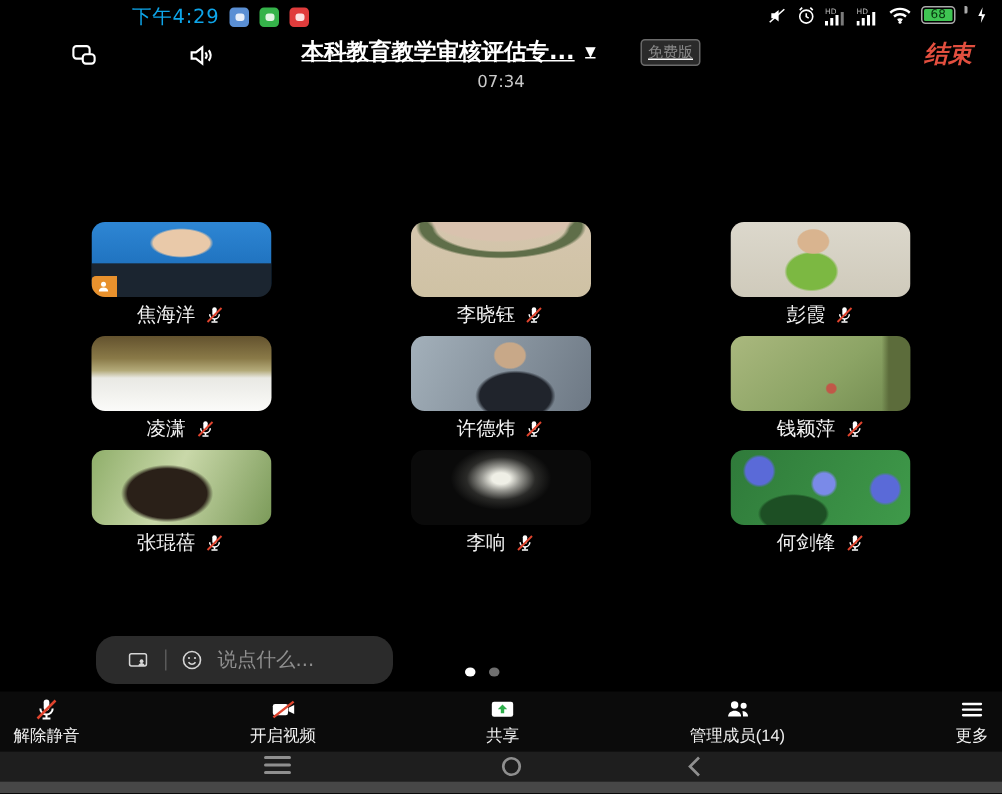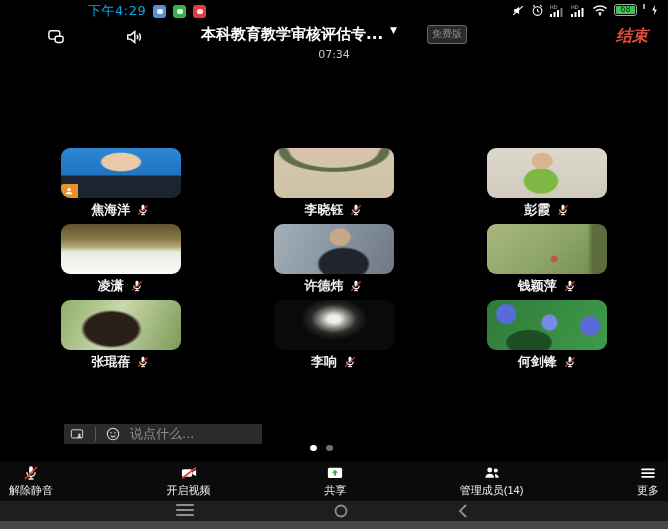--- a/index.html
+++ b/index.html
@@ -15,33 +15,33 @@
   .status-right{margin-left:auto;display:flex;align-items:flex-start;gap:6px;}
   .battery{width:23px;height:12px;border:1px solid #aaa;border-radius:3px;position:relative;box-sizing:border-box;}
   .battery-fill{position:absolute;inset:1px;background:#3fc453;border-radius:1px;display:flex;align-items:center;justify-content:center;
                 font-size:8px;color:#08340f;line-height:1;}
   .battery-cap{width:2px;height:5px;background:#aaa;border-radius:0 1px 1px 0;}
 
   
   .header{position:absolute;top:22px;left:0;right:0;height:38px;}
   .hdr-btn{position:absolute;top:5px;background:none;border:none;padding:0;cursor:pointer;}
   .pip-btn{left:44px;} .spk-btn{left:122px;}
-  .title-group{position:absolute;left:50%;top:3px;transform:translateX(-50%);display:flex;gap:7px;white-space:nowrap;}
+  .title-group{position:absolute;left:50%;top:3px;transform:translateX(-50%);display:flex;align-items:center;gap:7px;white-space:nowrap;text-decoration:underline;}
   .meeting-title{font-size:15px;font-weight:600;color:#fff;}
   .caret{font-size:9px;color:#fff;}
   .plan-badge{font-size:10px;color:#8a8a8a;border:1px solid #6a6a6a;border-radius:3px;padding:1px 4px;background:#2a2a2a;margin-left:23px;}
   .end-btn{position:absolute;right:14px;top:3px;font-size:16px;font-weight:600;color:#e34f3f;background:none;border:none;cursor:pointer;font-style:italic;}
   .timer{position:absolute;left:50%;top:26px;transform:translateX(-50%);font-size:11px;color:#c9c9c9;}
 
   
   .grid{position:absolute;top:148px;left:14px;right:14px;display:grid;grid-template-columns:repeat(3,1fr);row-gap:4px;}
   .cell{display:flex;flex-direction:column;align-items:center;}
   .tile{width:120px;height:50px;border-radius:9px;position:relative;overflow:hidden;}
   .name-row{height:20px;display:flex;align-items:center;gap:6px;margin-top:2px;}
-  .p-name{font-size:13px;color:#f2f2f2;font-weight:bold;}
+  .p-name{font-size:13px;color:#f2f2f2;}
   .host-badge{position:absolute;left:0;bottom:0;width:17px;height:14px;background:#e8912d;border-radius:3px 0 0 0;
               display:flex;align-items:center;justify-content:center;}
 
   
   .v0{background:radial-gradient(ellipse 34% 38% at 50% 28%,#e9c9a9 0 46%,rgba(0,0,0,0) 52%),
                linear-gradient(to bottom,rgba(0,0,0,0) 54%,#1b2530 56%),
                linear-gradient(#2e86d4,#1565b0);}
   .v1{background:radial-gradient(ellipse 70% 55% at 50% -6%,#d9c2ae 0 55%,rgba(0,0,0,0) 60%),
                radial-gradient(ellipse 64% 58% at 50% 6%,rgba(0,0,0,0) 56%,#5f6e49 60% 70%,rgba(0,0,0,0) 74%),
                linear-gradient(#d5c6ae,#cfc2a4);}
@@ -58,22 +58,22 @@
   .v6{background:radial-gradient(ellipse 40% 60% at 42% 58%,#2a2018 0 55%,rgba(0,0,0,0) 64%),
                linear-gradient(115deg,#8fae6a,#c9d8a9 45%,#7b9a59);}
   .v7{background:radial-gradient(ellipse 28% 42% at 50% 38%,#efefe6 0 18%,#9a9a94 38%,#2a2a28 68%,#0a0a0a 100%);}
   .v8{background:radial-gradient(circle 11px at 16% 28%,#5a6ad8 0 9px,rgba(0,0,0,0) 11px),
                radial-gradient(circle 9px at 52% 45%,#7a8ae8 0 7px,rgba(0,0,0,0) 9px),
                radial-gradient(circle 11px at 86% 52%,#5a6ad8 0 9px,rgba(0,0,0,0) 11px),
                radial-gradient(ellipse 30% 40% at 35% 85%,#1d4f24 0 60%,rgba(0,0,0,0) 66%),
                linear-gradient(120deg,#2f7a3a,#3f9a4a);}
 
   
-  .chat-bar{position:absolute;left:64px;top:424px;width:198px;height:20px;background:#2b2b2b;border-radius:0;
-            display:flex;align-items:center;gap:9px;padding:0 4px;box-sizing:border-box;cursor:text;}
+  .chat-bar{position:absolute;left:64px;top:424px;width:198px;height:32px;background:#2b2b2b;border-radius:13px;
+            display:flex;align-items:center;gap:9px;padding:0 19px;box-sizing:border-box;cursor:text;}
   .chat-divider{width:1px;height:14px;background:#5a5a5a;}
   .chat-placeholder{font-size:13px;color:#8f8f8f;}
   .dots{position:absolute;left:310px;top:445px;display:flex;gap:9px;align-items:center;}
   .dot{width:7px;height:6px;border-radius:50%;}
   .dot.active{background:#fff;} .dot.inactive{background:#6f6f6f;}
 
   
   .toolbar{position:absolute;top:461px;left:0;right:0;height:40px;background:#0b0b0b;
            display:flex;justify-content:space-between;align-items:center;padding:0 9px;box-sizing:border-box;}
   .tool-item{display:flex;flex-direction:column;align-items:center;gap:1px;background:none;border:none;cursor:pointer;padding:0;}

